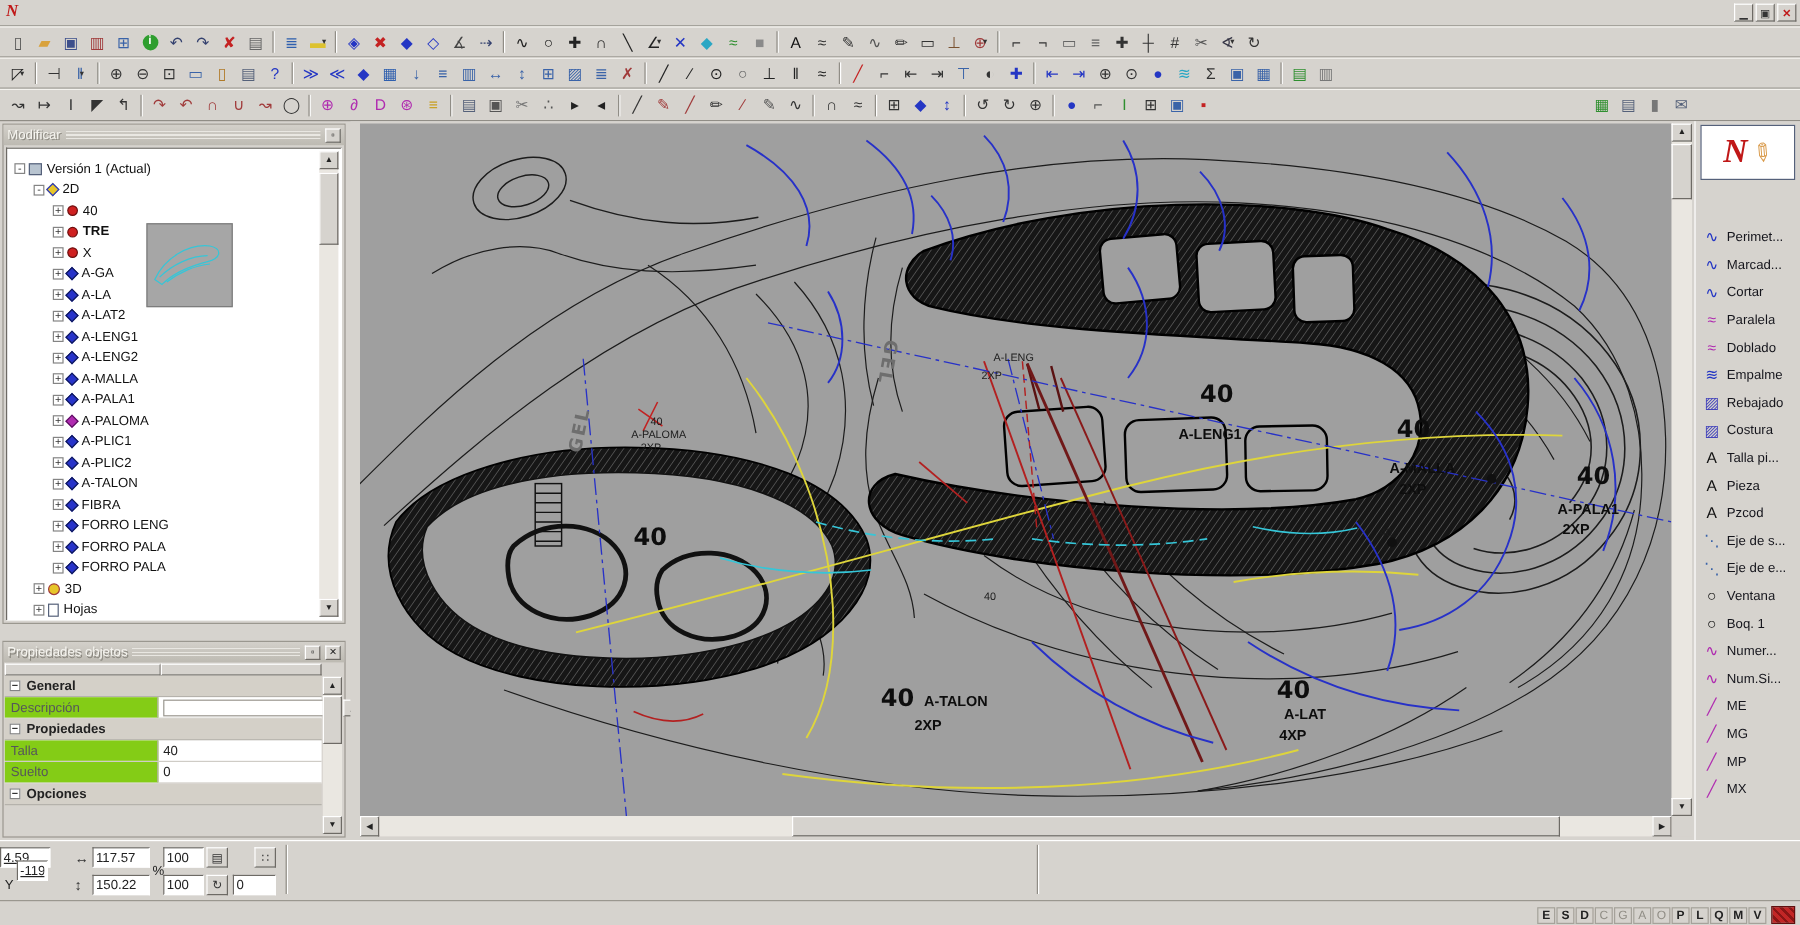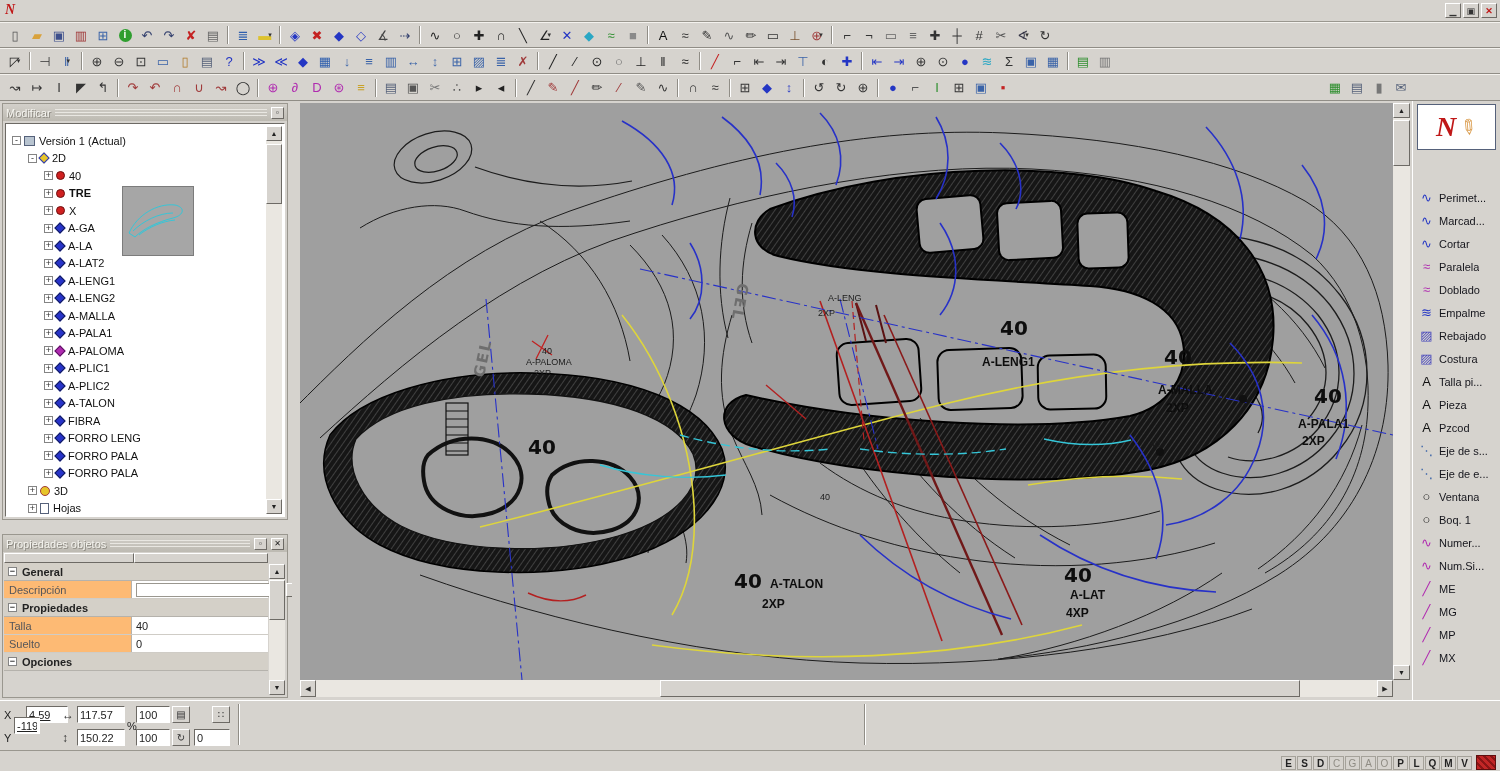--- a/index.html
+++ b/index.html
@@ -50,21 +50,21 @@
   .scroll-btn{position:absolute;width:16px;height:15px;display:flex;align-items:center;justify-content:center;font-size:7px;color:#222;border:1px solid;border-color:#fff #6d6a65 #6d6a65 #fff;background:#d6d3ce}
   .scroll-thumb{position:absolute;border:1px solid;border-color:#fff #6d6a65 #6d6a65 #fff;background:#d6d3ce}
 
   #props-body{position:absolute;left:1px;top:18px;right:1px;bottom:1px;background:#d6d3ce}
   .col-strip{position:absolute;left:0;top:0;right:18px;height:10px;display:flex}
   .col-cell{height:10px;border:1px solid;border-color:#fff #6d6a65 #6d6a65 #fff;background:#d6d3ce}
   #prop-rows{position:absolute;left:0;top:10px;right:18px}
   .prop-section{height:18px;background:#d4d0c8;border-bottom:1px solid #b5b2ac;display:flex;align-items:center;font-weight:bold;color:#222;padding-left:2px}
   .prop-section .exp{margin:0 5px 0 2px}
   .prop-row{height:18px;display:flex;border-bottom:1px solid #cfccc6;background:#fff}
-  .prop-label{width:128px;flex:none;background:#fdba74;color:#55565a;display:flex;align-items:center;padding-left:5px;border-right:1px solid #b5b2ac;white-space:nowrap;overflow:hidden}
+  .prop-label{width:128px;flex:none;background:#84cc16;color:#55565a;display:flex;align-items:center;padding-left:5px;border-right:1px solid #b5b2ac;white-space:nowrap;overflow:hidden}
   .prop-value{flex:1;display:flex;align-items:center;padding-left:4px;color:#222;gap:2px}
   .prop-input{flex:1;height:14px;border:1px solid #9a978f;font-family:inherit;font-size:11px;padding:0 2px;min-width:10px}
   .dots-btn{width:18px;height:14px;flex:none;display:flex;align-items:center;justify-content:center;border:1px solid;border-color:#fff #6d6a65 #6d6a65 #fff;background:#d6d3ce;font-size:9px;margin-right:2px}
   .chk{width:12px;height:12px;border:1px solid #6d6a65;background:#fff;color:#1a7a1a;font-size:10px;line-height:10px;text-align:center;font-weight:bold}
 
   
   #canvas-wrap{position:absolute;left:292px;top:101px;width:1120px;height:599px;background:#d6d3ce}
   #canvas-area{position:absolute;left:8px;top:2px;width:1093px;height:577px;background:#9f9f9f;cursor:crosshair;overflow:hidden}
   #canvas-area svg{position:absolute;left:0;top:0}
   .cv-lbl{position:absolute;white-space:nowrap;pointer-events:none;transform-origin:0 0}
@@ -994,21 +994,21 @@
       </div>
       <div class="pal-item">
         <span class="pal-icon" style="color: rgb(176, 43, 176);">╱</span>
         <span class="pal-label">MX</span>
       </div>
     </div>
 </div>
 
 <div id="statusbar">
   <span class="sb-text" style="left:4px;top:8px">X</span>
-  <input class="sb-input" style="left: 26px; top: 5px; width: 42px; text-decoration: underline;" value="4.59">
+  <input class="sb-input" style="left: 0; top: 5px; width: 42px; text-decoration: underline;" value="4.59">
   <span class="sb-text" style="left:4px;top:31px">Y</span>
   <input class="sb-input" style="left: 14px; top: 16px; width: 26px; text-decoration: underline;" value="-119.99">
   <span class="sb-icon" style="left:62px;top:7px">↔</span>
   <input class="sb-input" style="left: 77px; top: 5px; width: 48px;" value="117.57">
   <span class="sb-icon" style="left:62px;top:30px">↕</span>
   <input class="sb-input" style="left: 77px; top: 28px; width: 48px;" value="150.22">
   <span class="sb-text" style="left:127px;top:19px">%</span>
   <input class="sb-input" style="left: 136px; top: 5px; width: 34px;" value="100">
   <span class="sb-btn" style="left:172px;top:5px">▤</span>
   <span class="sb-btn" style="left:212px;top:5px">∷</span>

